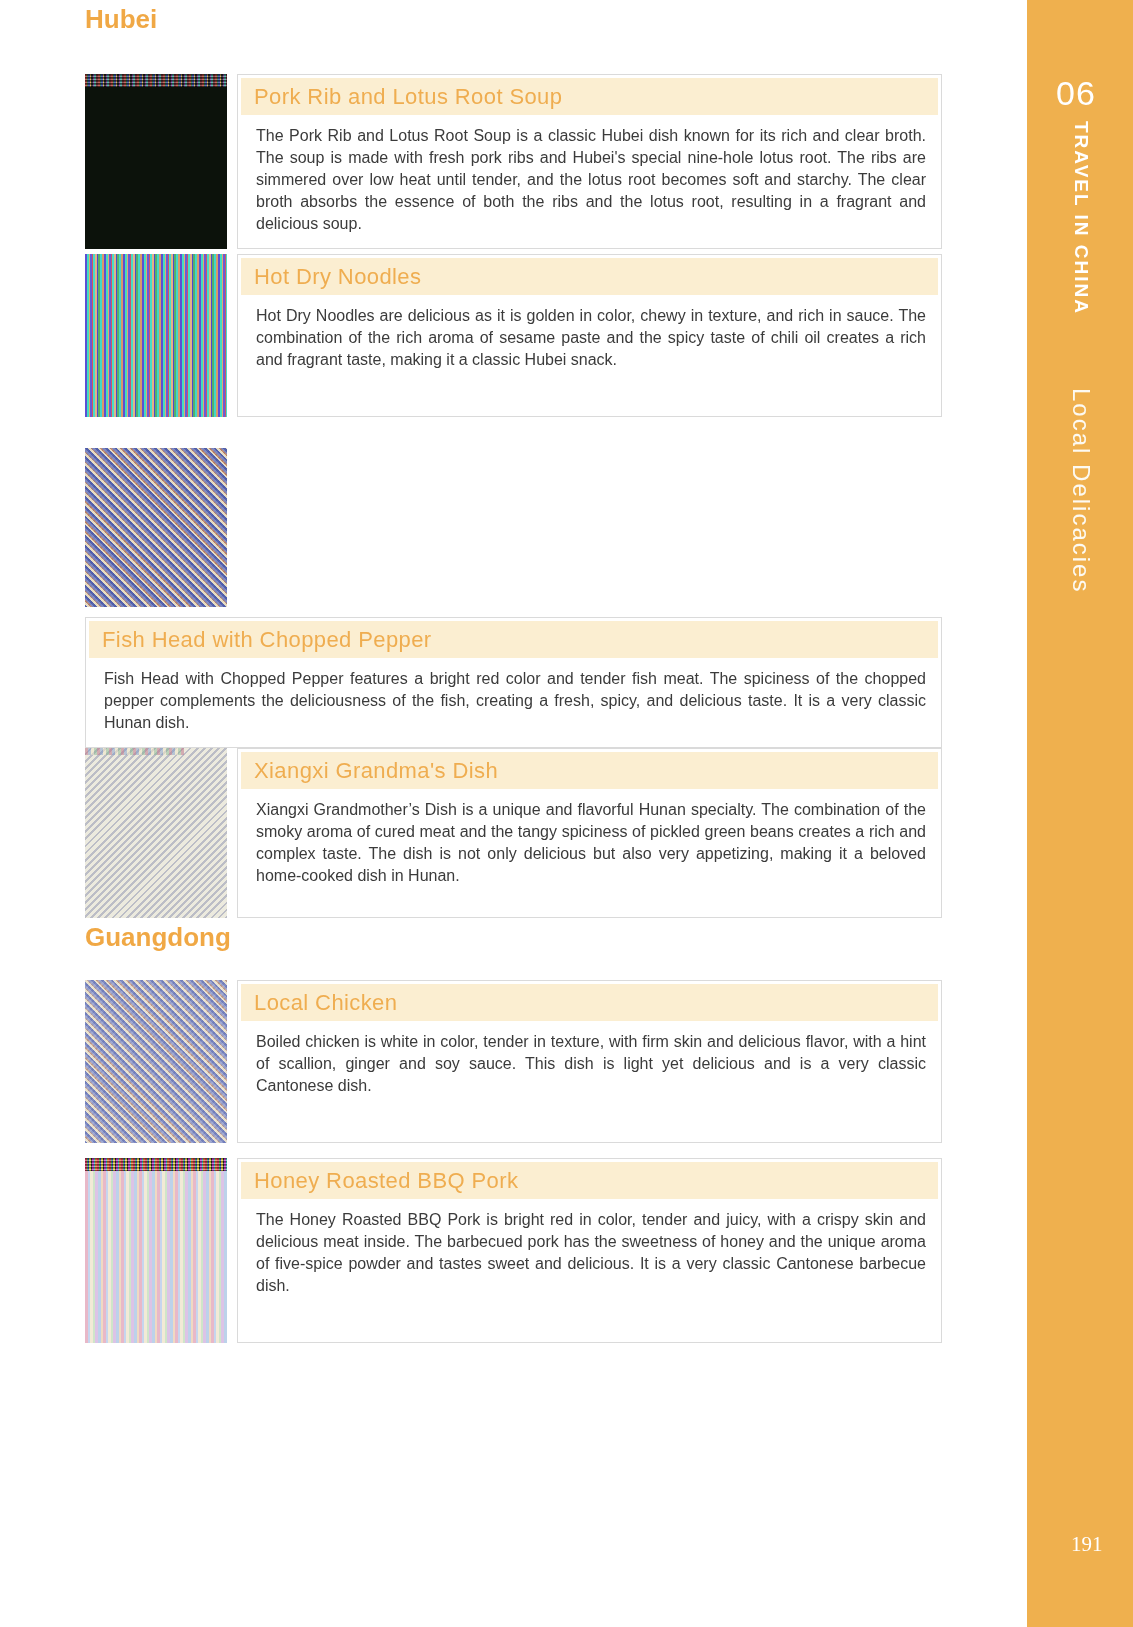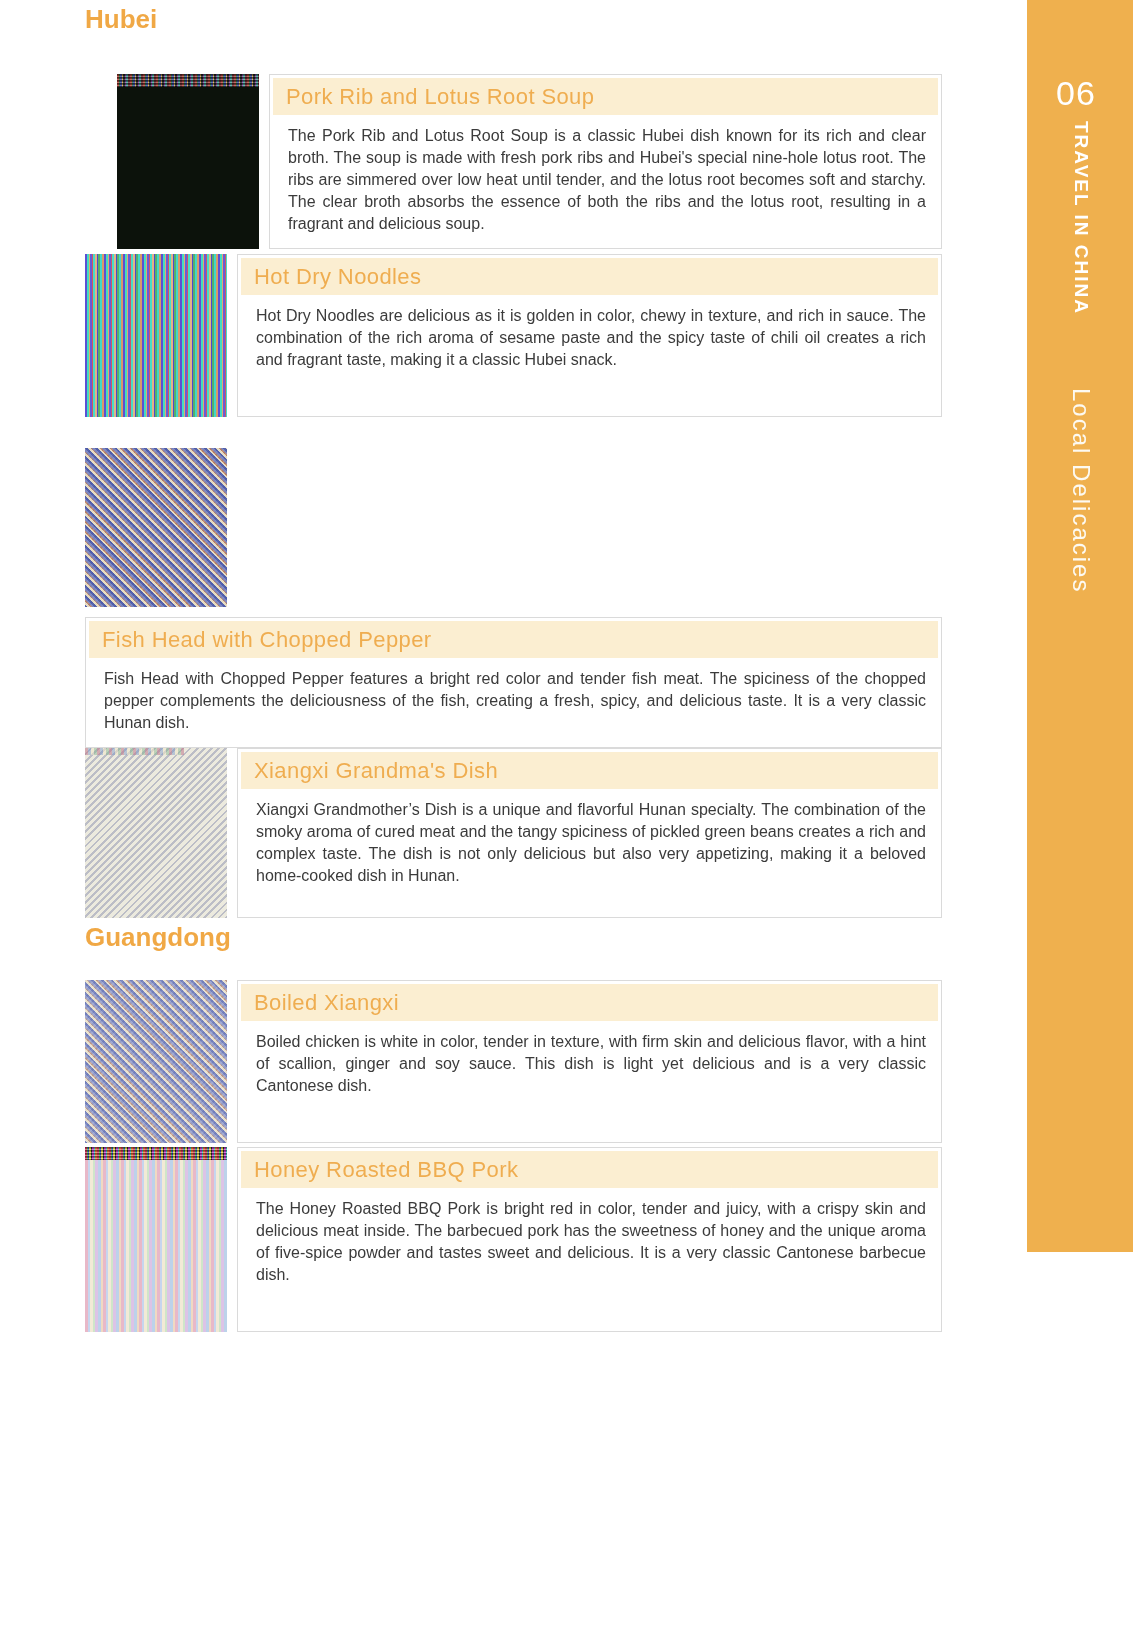--- a/index.html
+++ b/index.html
@@ -8,26 +8,26 @@
     font-family:"Liberation Sans",sans-serif;
   }
   
   .content{position:absolute;left:85px;top:0;width:857px;}
   h2.province{margin:0;font-weight:700;font-size:26px;line-height:38px;color:#F0A845;letter-spacing:0;}
   .h-hubei{margin-top:124px;}
   .h-hunan{margin-top:45px;}
   .h-guangdong{margin-top:50px;}
 
   .row{display:flex;gap:10px;align-items:stretch;}
-  .r1{margin-top:36px;margin-left:32px;} .r1 .photo{min-height:172px;}
+  .r1{margin-top:36px;} .r1 .photo{min-height:172px;}
   .r2{margin-top:5px;} .r2 .photo{min-height:163px;}
   .r3{margin-top:31px;flex-direction:column;} .r3 .photo{min-height:159px;}
   .r4{margin-top:0;} .r4 .photo{min-height:170px;}
   .r5{margin-top:24px;} .r5 .photo{min-height:163px;}
-  .r6{margin-top:4px;} .r6 .photo{min-height:185px;}
+  .r6{margin-top:15px;} .r6 .photo{min-height:185px;}
 
   
   .photo{flex:none;width:142px;position:relative;}
   .noisetop::before{
     content:"";position:absolute;left:0;right:0;top:0;height:13px;
     background-image:
       repeating-linear-gradient(90deg,#b84a3e 0 2px,#2e7d52 2px 3px,#3f51a8 3px 5px,#d8a84e 5px 6px,#27272a 6px 8px,#8e44ad 8px 9px,#4aa8a0 9px 11px,#77333a 11px 13px),
       repeating-linear-gradient(0deg,rgba(0,0,0,.55) 0 1px,rgba(255,255,255,.18) 1px 2px,rgba(0,0,0,.35) 2px 3px);
     background-blend-mode:overlay;
   }
@@ -60,21 +60,21 @@
     background-blend-mode:overlay;
   }
 
   
   .card{flex:1;background:#ffffff;border:1px solid #dadada;padding:3px;box-sizing:border-box;}
   .titlebar{background:#FBEED1;height:37px;display:flex;align-items:center;padding:0 13px;}
   .dish-title{margin:0;font-weight:400;font-size:22px;color:#EFAD50;letter-spacing:.4px;}
   .dish-body{margin:10px 12px 10px 15px;font-size:16px;line-height:22px;color:#3b3b3b;text-align:justify;}
 
   
-  .sidebar{position:absolute;top:0;right:0;width:106px;height:1252px;background:#EFB04E;}
+  .sidebar{position:absolute;top:0;right:0;width:106px;height:1627px;background:#EFB04E;}
   .chapter-num{position:absolute;top:76px;left:29px;font-size:34px;line-height:34px;color:#ffffff;letter-spacing:1px;}
   .chapter-title{position:absolute;top:121px;left:43px;writing-mode:vertical-rl;font-weight:700;font-size:19px;letter-spacing:2px;color:#ffffff;white-space:nowrap;}
   .section-title{position:absolute;top:388px;left:40px;writing-mode:vertical-rl;font-weight:400;font-size:24px;letter-spacing:2px;color:#fdfaf2;white-space:nowrap;}
   .page-num{position:absolute;top:1532px;left:44px;font-family:"Liberation Serif",serif;font-size:21px;color:#ffffff;}
 </style>
 </head>
 <body>
 
 <div class="page">
 
@@ -122,21 +122,21 @@
         <p class="dish-body">Xiangxi Grandmother’s Dish is a unique and flavorful Hunan specialty. The combination of the smoky aroma of cured meat and the tangy spiciness of pickled green beans creates a rich and complex taste. The dish is not only delicious but also very appetizing, making it a beloved home-cooked dish in Hunan.</p>
       </article>
     </div>
 
     <h2 class="province h-guangdong">Guangdong</h2>
 
     <div class="row r5">
       <div class="photo p5"></div>
       <article class="card">
         <div class="titlebar">
-          <h3 class="dish-title">Boiled Xiangxi</h3>
+          <h3 class="dish-title">Local Chicken</h3>
         </div>
         <p class="dish-body">Boiled chicken is white in color, tender in texture, with firm skin and delicious flavor, with a hint of scallion, ginger and soy sauce. This dish is light yet delicious and is a very classic Cantonese dish.</p>
       </article>
     </div>
 
     <div class="row r6">
       <div class="photo p6"></div>
       <article class="card">
         <div class="titlebar">
           <h3 class="dish-title">Honey Roasted BBQ Pork</h3>

